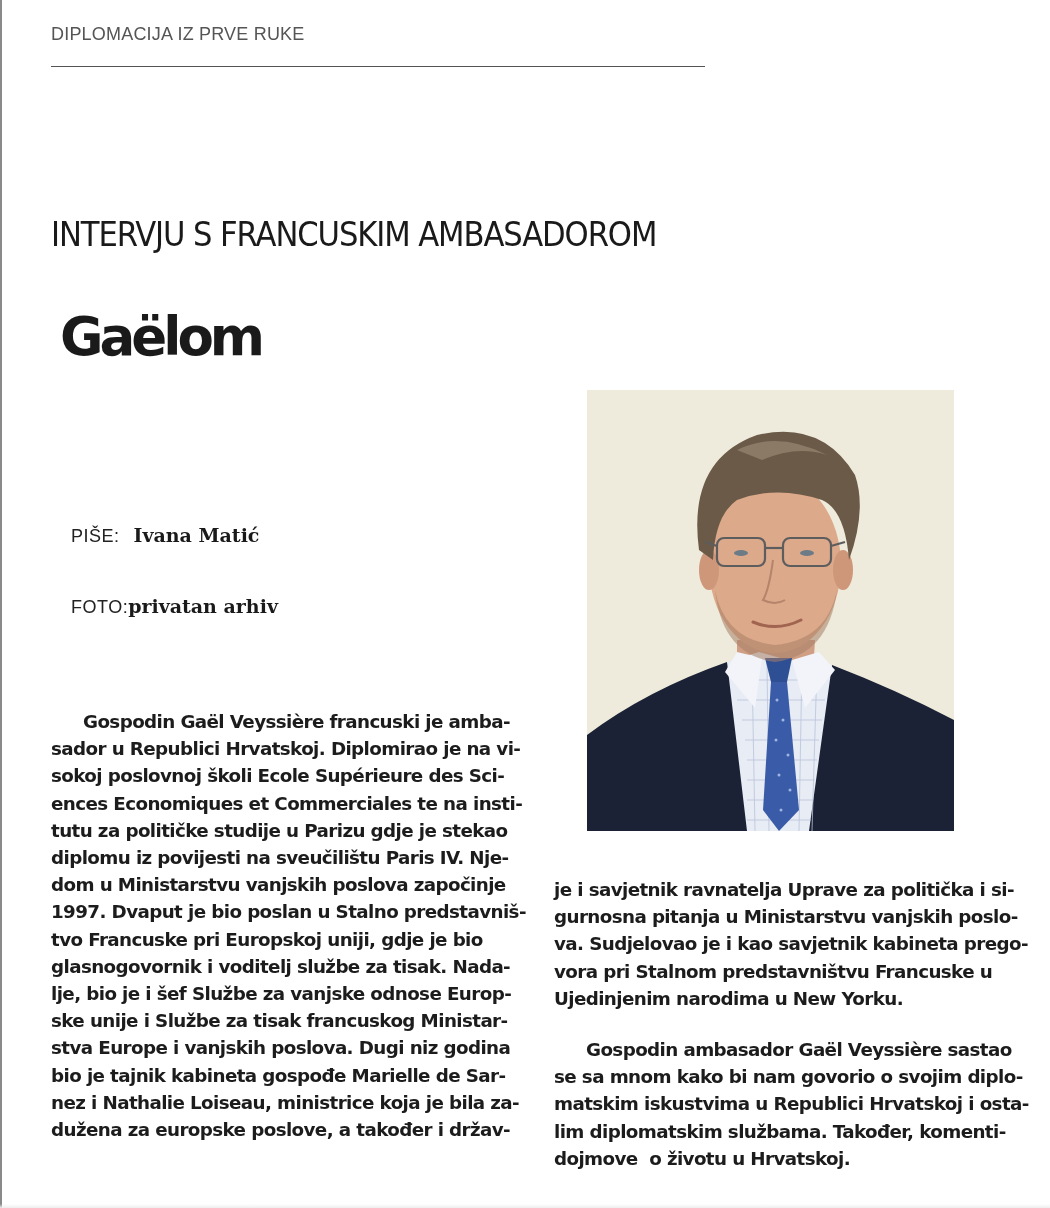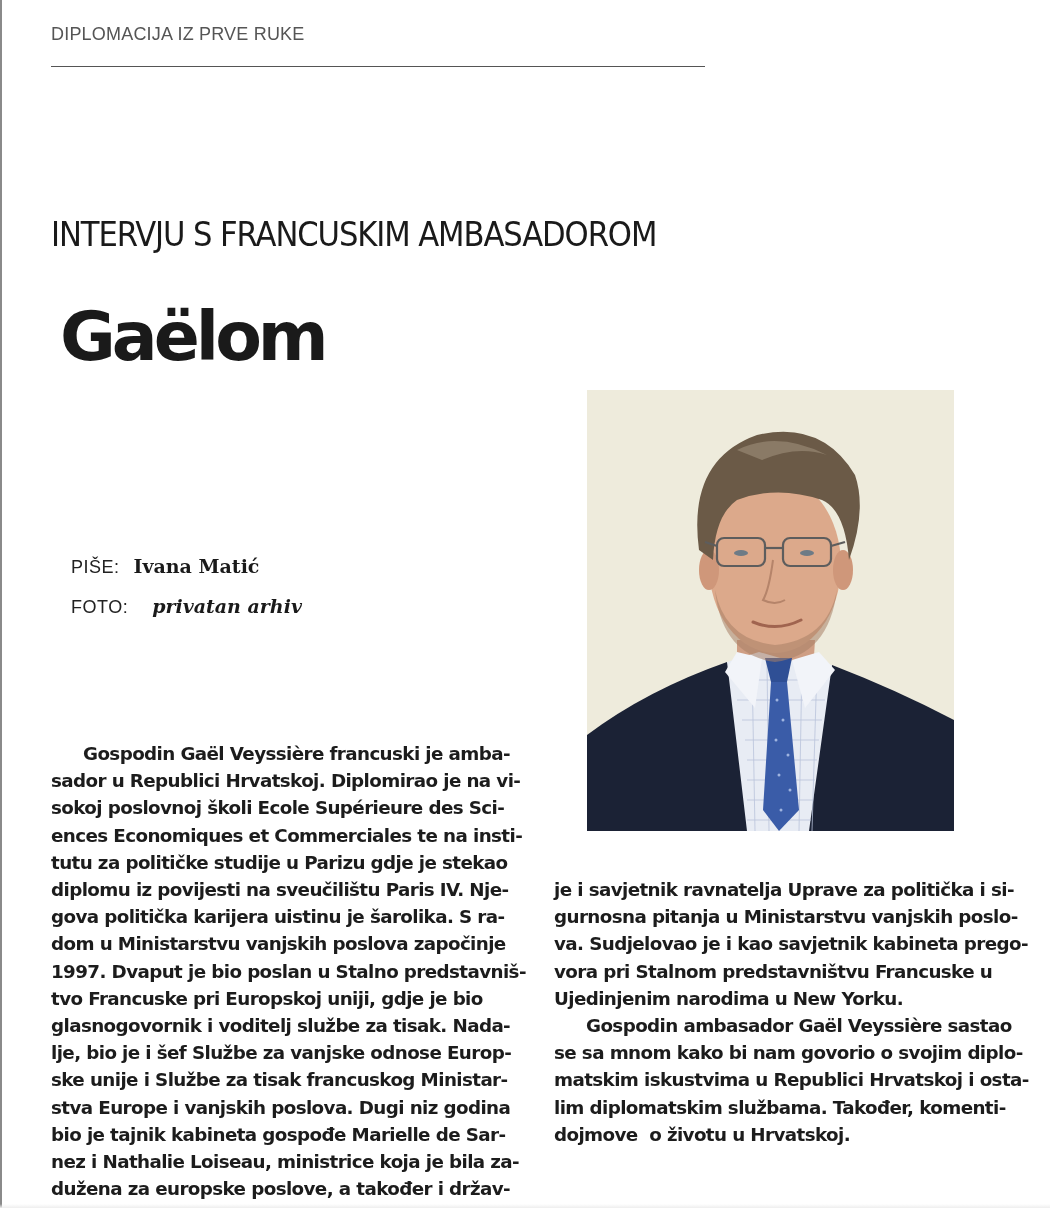--- a/index.html
+++ b/index.html
@@ -47,69 +47,69 @@
       color: #1a1a1a;
       white-space: nowrap;
       transform: scaleX(0.93);
       transform-origin: left center;
     }
     .title {
       position: absolute;
       left: 60px; top: 292px;
       font-family: "DejaVu Sans", sans-serif;
       font-weight: bold;
-      font-size: 68px;
+      font-size: 53px;
       line-height: 90px;
       letter-spacing: -4px;
       color: #1a1a1a;
     }
     .title .line { display: block; white-space: nowrap; }
     .byline {
       position: absolute;
       left: 71px;
       font-size: 18px;
       white-space: nowrap;
     }
-    .byline.author { top: 555px; }
+    .byline.author { top: 524px; }
     .byline.photo { top: 595px; }
     .byline .label {
       font-family: "Liberation Sans", sans-serif;
       color: #222;
       letter-spacing: 0.5px;
     }
     .byline .value {
       font-family: "DejaVu Serif", serif;
       font-weight: bold;
       font-size: 19px;
       color: #1a1a1a;
       margin-left: 14px;
     }
-    .byline.photo .value { margin-left: 24px; font-style: italic; }
+    .byline.photo .value { margin-left: 0; }
     .photo-frame {
       position: absolute;
       left: 587px; top: 390px;
       width: 367px; height: 441px;
       overflow: hidden;
       background: #f1eee0;
     }
     .photo-frame svg { display: block; }
     .col {
       position: absolute;
       font-family: "DejaVu Sans", sans-serif;
       font-weight: bold;
       font-size: 18.3px;
       line-height: 27.2px;
       letter-spacing: -0.6px;
       color: #1c1c1c;
     }
     .col .ln { display: block; white-space: nowrap; }
     .col .indent { padding-left: 32px; }
-    .col-left { left: 51px; top: 740px; width: 450px; }
+    .col-left { left: 51px; top: 708px; width: 450px; }
     .col-right { left: 554px; top: 876px; width: 450px; }
-    .col-right .para2 { margin-top: 0; }
+    .col-right .para2 { margin-top: 24px; }
     .bottom-fade {
       position: absolute;
       left: 0; bottom: 0;
       width: 1050px; height: 4px;
       background: linear-gradient(#ffffff00, #eeeeee);
     }
   </style>
 </head>
 <body>
 
@@ -198,21 +198,20 @@
   </svg>
 </div>
 
 <div class="col col-left">
   <span class="ln indent">Gospodin Gaël Veyssière francuski je amba-</span>
   <span class="ln">sador u Republici Hrvatskoj. Diplomirao je na vi-</span>
   <span class="ln">sokoj poslovnoj školi Ecole Supérieure des Sci-</span>
   <span class="ln">ences Economiques et Commerciales te na insti-</span>
   <span class="ln">tutu za političke studije u Parizu gdje je stekao</span>
   <span class="ln">diplomu iz povijesti na sveučilištu Paris IV. Nje-</span>
-  <span class="ln">gova politička karijera uistinu je šarolika. S ra-</span>
   <span class="ln">dom u Ministarstvu vanjskih poslova započinje</span>
   <span class="ln">1997. Dvaput je bio poslan u Stalno predstavniš-</span>
   <span class="ln">tvo Francuske pri Europskoj uniji, gdje je bio</span>
   <span class="ln">glasnogovornik i voditelj službe za tisak. Nada-</span>
   <span class="ln">lje, bio je i šef Službe za vanjske odnose Europ-</span>
   <span class="ln">ske unije i Službe za tisak francuskog Ministar-</span>
   <span class="ln">stva Europe i vanjskih poslova. Dugi niz godina</span>
   <span class="ln">bio je tajnik kabineta gospođe Marielle de Sar-</span>
   <span class="ln">nez i Nathalie Loiseau, ministrice koja je bila za-</span>
   <span class="ln">dužena za europske poslove, a također i držav-</span>

